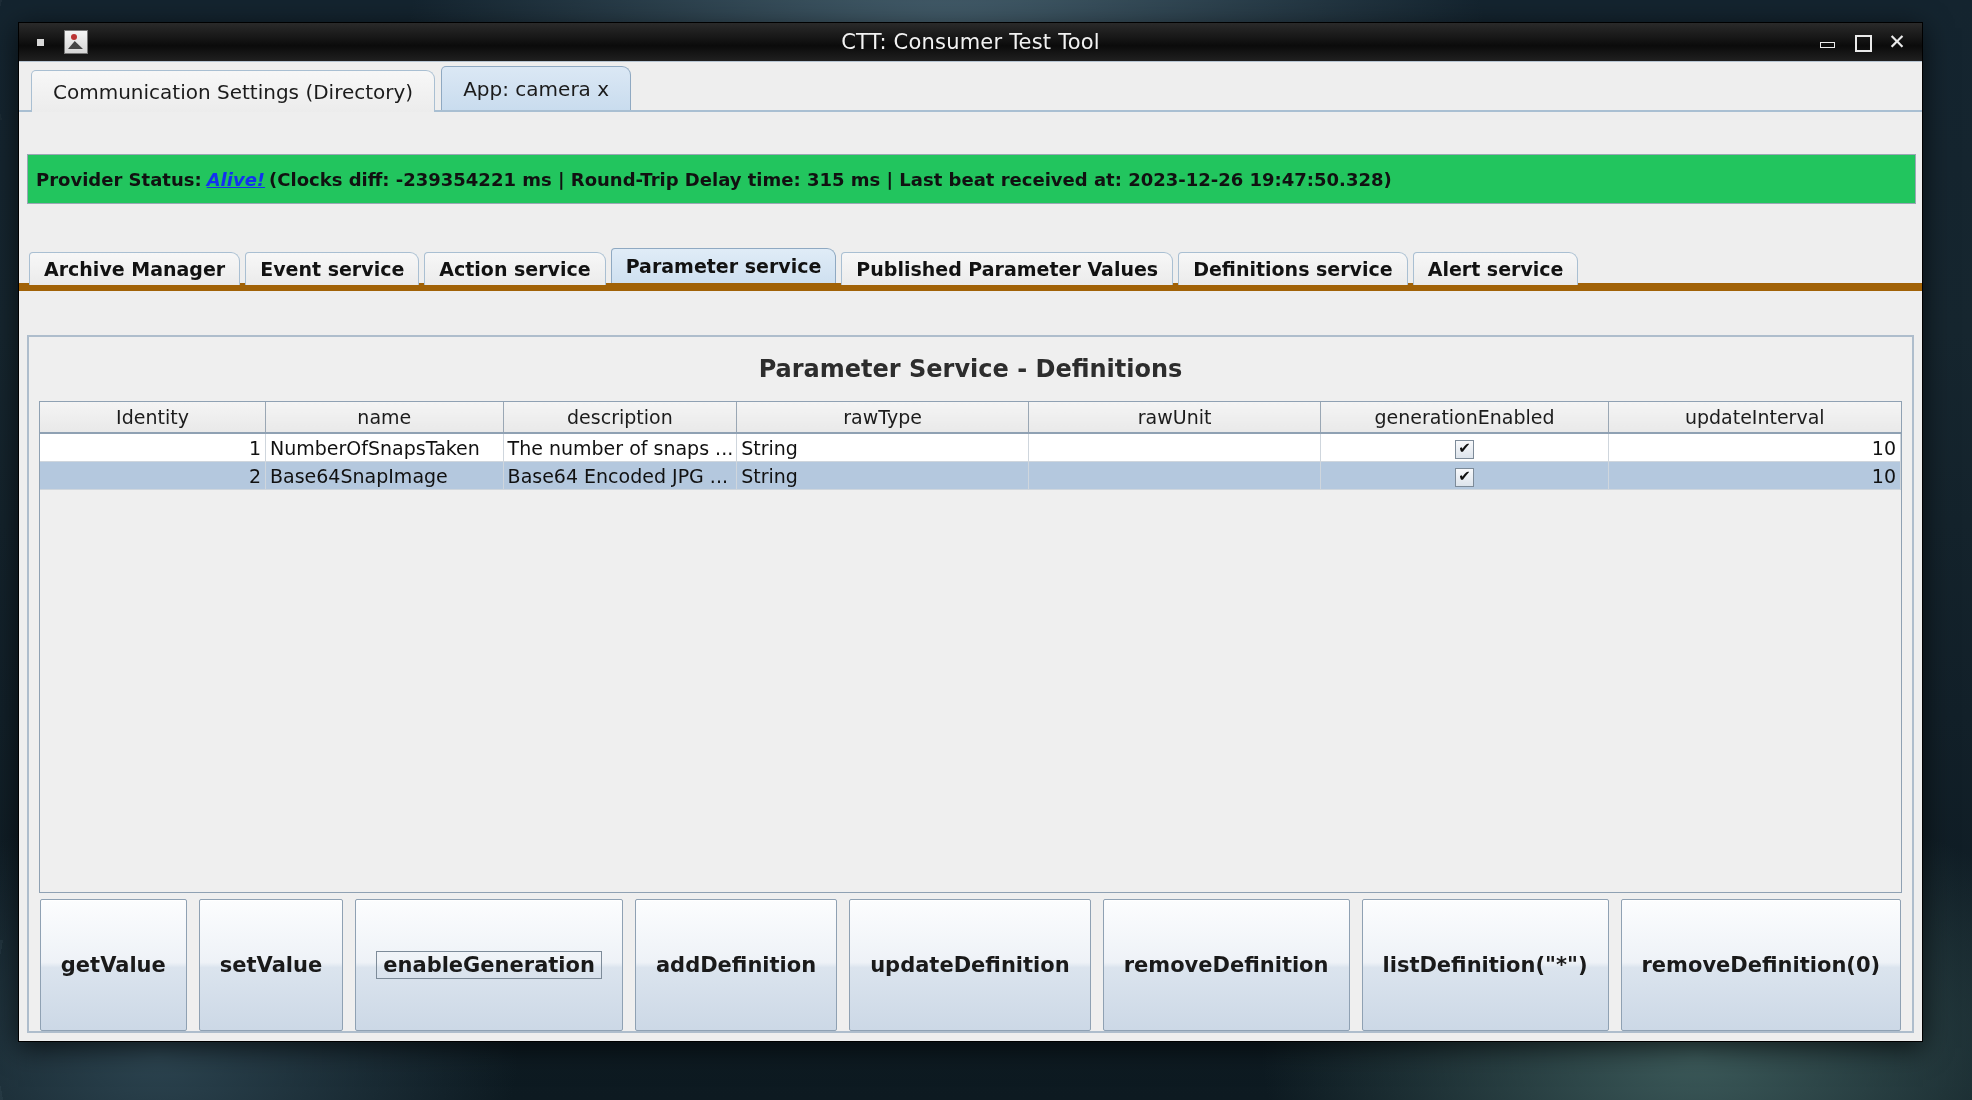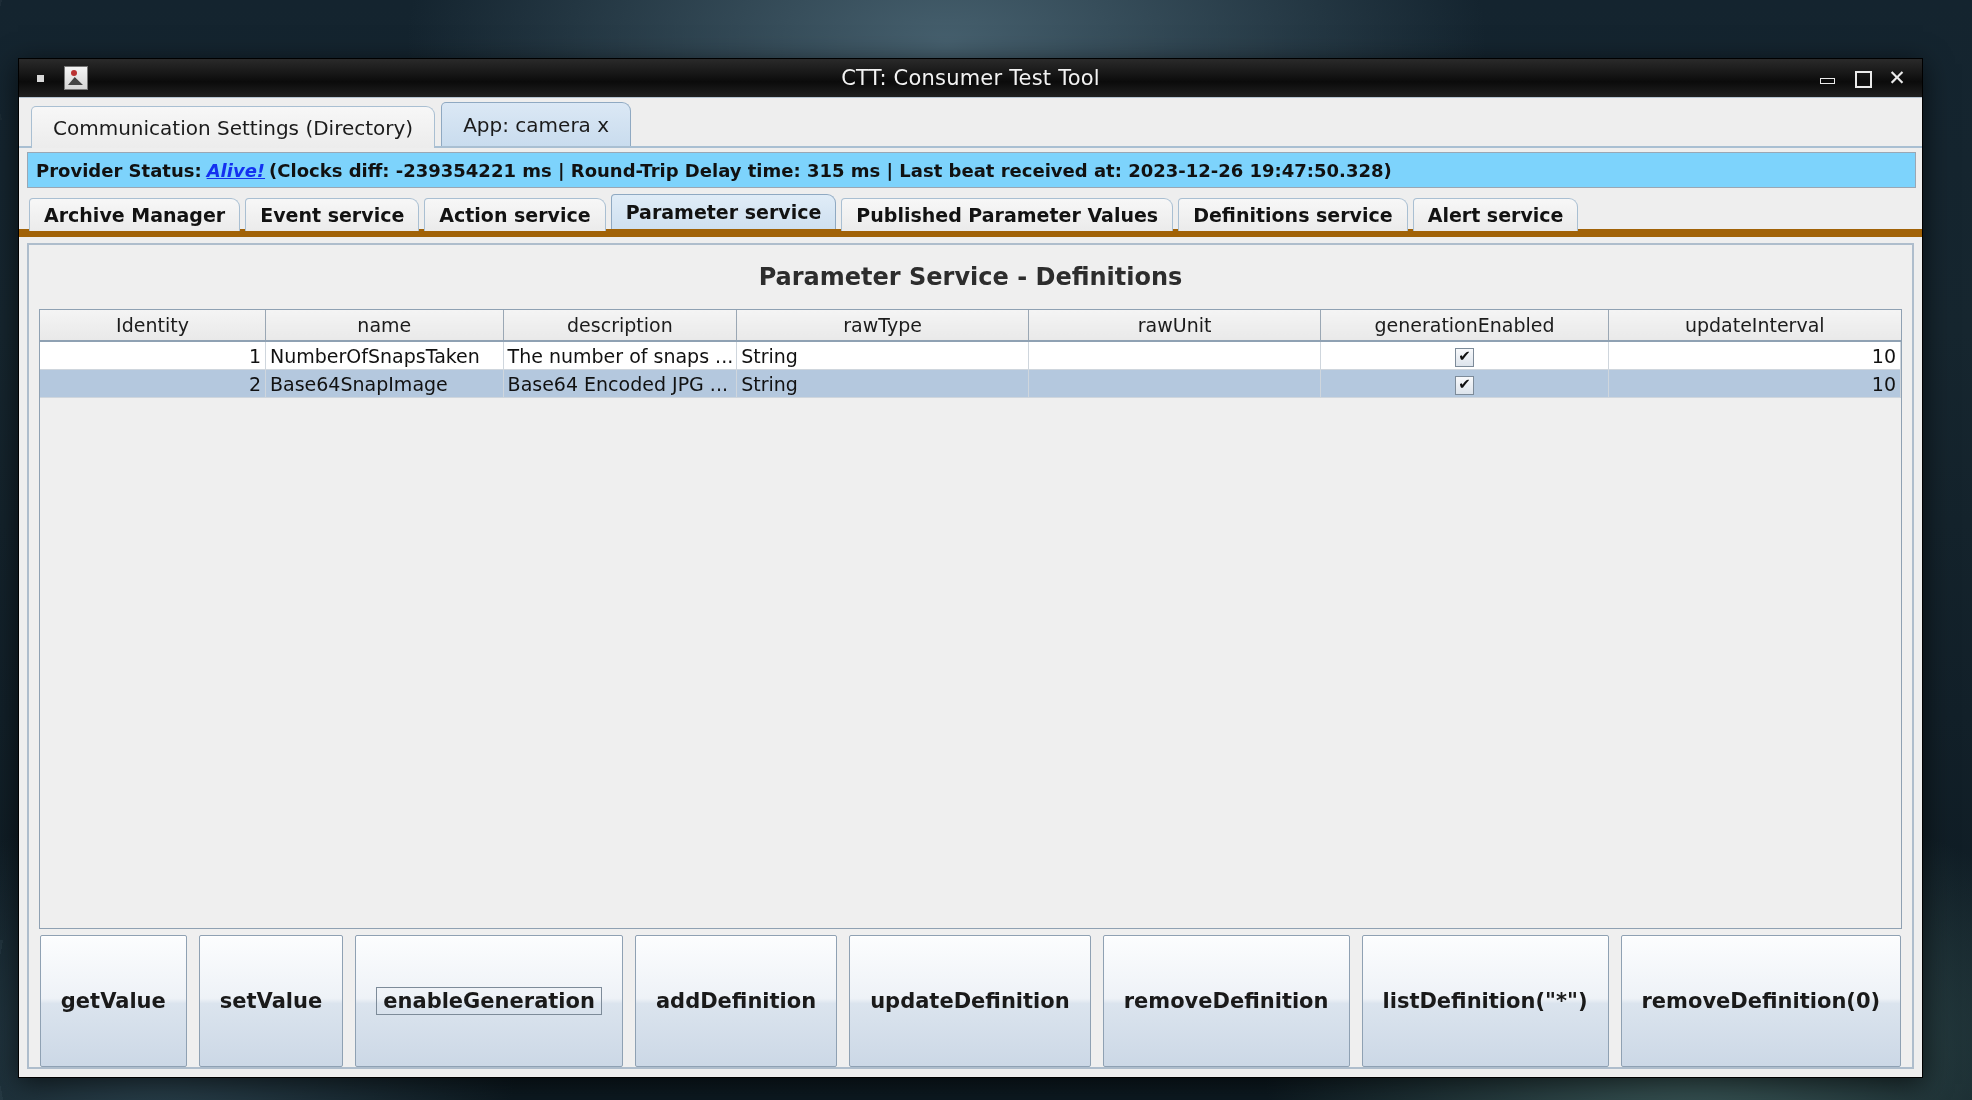--- a/index.html
+++ b/index.html
@@ -31,21 +31,20 @@
       linear-gradient(80deg, rgba(180,210,225,.05) 0 3px, rgba(0,0,0,0) 3px 42px);
   }
 
   
   #window{
     position:absolute;left:18px;top:22px;width:1903px;height:1018px;
     border:1px solid #000;
     box-shadow:0 6px 26px rgba(0,0,0,.65);
     display:flex;flex-direction:column;
     background:#eeeeee;
-    margin-top:36px;
   }
   #titlebar{
     height:38px;flex:0 0 38px;position:relative;
     background:linear-gradient(180deg,#2a2a2a 0%,#151515 42%,#0b0b0b 60%,#202020 100%);
     display:flex;align-items:center;
     color:#e9e9e9;
   }
   #titlebar .tb-dot{width:7px;height:7px;background:#d8d8d8;margin-left:18px;}
   #titlebar .tb-icon{
     margin-left:20px;width:22px;height:22px;
@@ -72,20 +71,21 @@
   .wc-max:after{content:"";position:absolute;left:2px;top:2px;width:13px;height:13px;border:2px solid #eaeaea;}
   .wc-close{font-size:21px;line-height:18px;text-align:center;}
 
   
   #winbody{
     flex:1 1 auto;background:#eeeeee;
     border-top:1px solid #b6c4d2;
     display:flex;flex-direction:column;
     padding:0 0 0 0;
     overflow:hidden;
+    gap:38px;
   }
 
   
   #apptabs{
     height:48px;flex:0 0 48px;display:flex;align-items:flex-end;
     padding-left:12px;background:#eeeeee;
     border-bottom:2px solid #a9bfd2;
     position:relative;
   }
   .apptab{
@@ -101,22 +101,22 @@
   .apptab.active{
     background:linear-gradient(180deg,#dbe8f5,#c9dcee);
     top:0;height:44px;
     border-color:#8fa9c2;
   }
 
   
   #statusbar{
     flex:0 0 34px;height:34px;display:flex;align-items:center;
     margin:4px 6px 0 8px;
-    padding:0 8px;
-    background:#7dd3fc;
+    padding:7px 8px;
+    background:#22c55e;
     border:1px solid #9aa7b4;
     font-size:18px;color:#111;white-space:nowrap;
   }
   #statusbar .lbl{font-weight:bold;}
   #statusbar .alive{color:#1331f0;font-weight:bold;text-decoration:underline;margin:0 4px 0 5px;font-style:italic;}
   #statusbar .meta{font-weight:bold;}
 
   
   #svctabs{
     flex:0 0 38px;height:38px;display:flex;align-items:flex-end;

